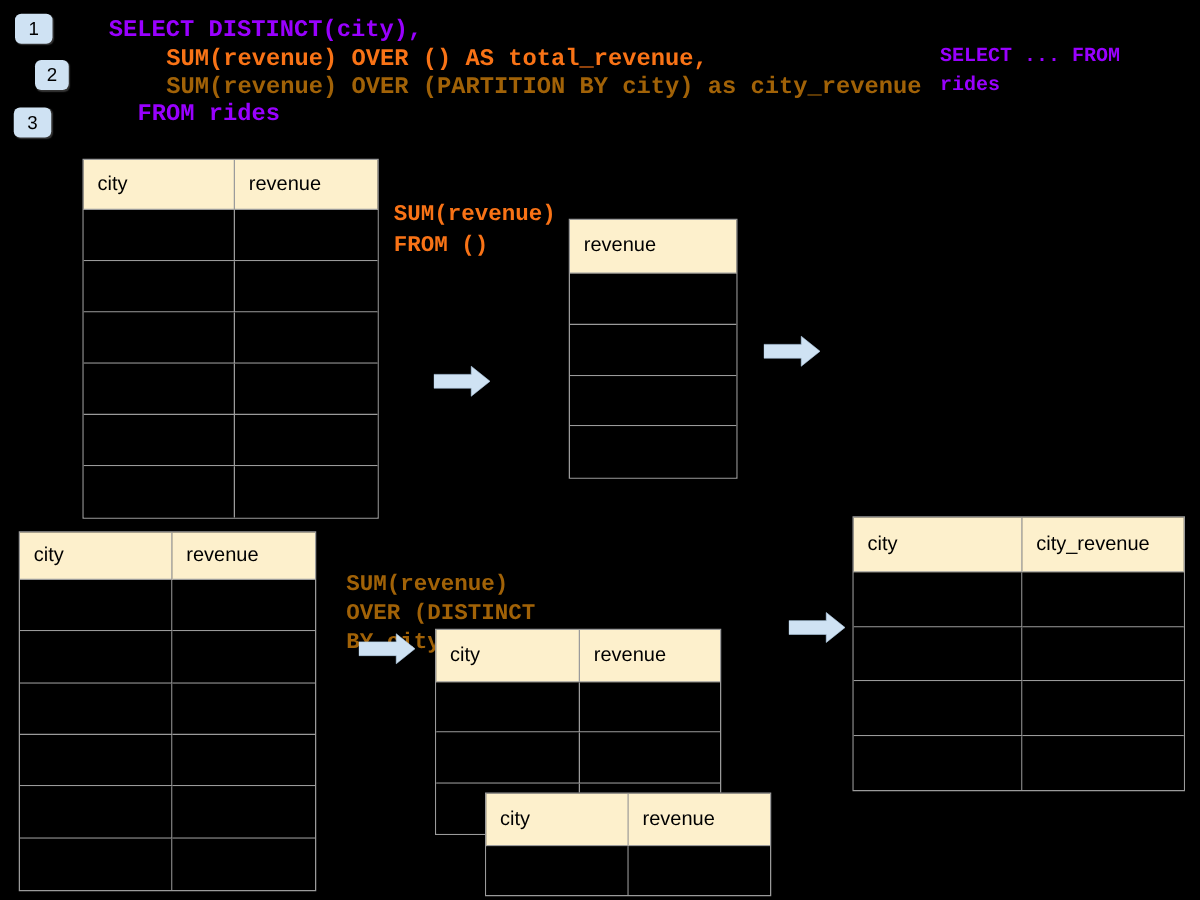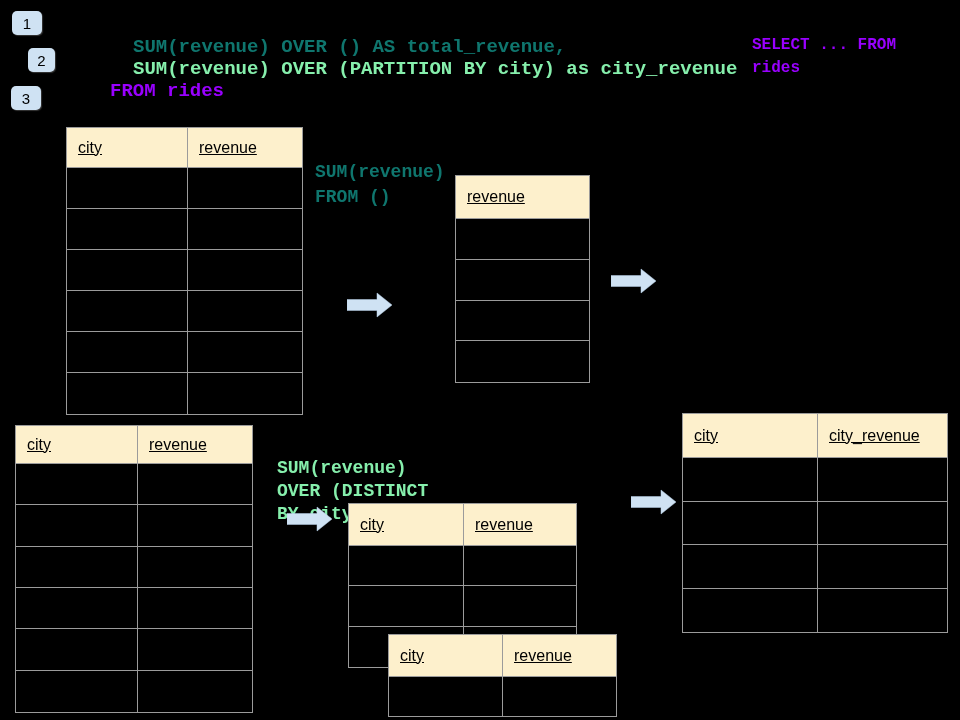--- a/index.html
+++ b/index.html
@@ -8,47 +8,48 @@
 
   
   .badge{position:absolute;background:#cfe2f3;border-radius:5px;color:#000;
          font:15px "Liberation Sans",sans-serif;display:flex;align-items:center;
          justify-content:center;box-shadow:1px 1px 1px rgba(120,120,120,.45);}
 
   
   .sql-line{position:absolute;font:bold 19px "Liberation Mono",monospace;white-space:pre;
             letter-spacing:0;}
   .c-purple{color:#9900ff}
-  .c-red{color:#0f766e}
-  .c-green{color:#86efac}
+  .c-red{color:#f97316}
+  .c-green{color:#a16207}
 
   .note-line{position:absolute;font:bold 16px "Liberation Mono",monospace;white-space:pre;text-align:center;}
   .ann-line{position:absolute;font:bold 18px "Liberation Mono",monospace;white-space:pre;margin-top:24px;}
 
   
   .tbl{position:absolute;display:grid;background:#000;border:1px solid #9b9b9b;
-       box-sizing:border-box;text-decoration:underline;}
+       box-sizing:border-box;}
   .tbl .hd{background:#fdf0cc;color:#000;font:16px "Liberation Sans",sans-serif;
            display:flex;align-items:center;padding-left:11px;box-sizing:border-box;
            border-bottom:1px solid #9b9b9b;}
   .tbl .cell{box-sizing:border-box;border-bottom:1px solid #9b9b9b;background:#000;}
   .col1{border-right:1px solid #9b9b9b;}
   .lastrow{border-bottom:none !important;}
 
   .arrow{position:absolute;}
 </style>
 </head>
 <body>
 
 <div id="canvas">
 
   <div class="badge" style="left:12px;top:11px;width:30px;height:24px">1</div>
   <div class="badge" style="left:28px;top:48px;width:27px;height:24px">2</div>
   <div class="badge" style="left:11px;top:86px;width:30px;height:24px">3</div>
 
+  <div class="sql-line c-purple" style="left:87px;top:13px">SELECT DISTINCT(city),</div>
   <div class="sql-line c-red" style="left:133px;top:36px">SUM(revenue) OVER () AS total_revenue,</div>
   <div class="sql-line c-green" style="left:133px;top:58px">SUM(revenue) OVER (PARTITION BY city) as city_revenue</div>
   <div class="sql-line c-purple" style="left:110px;top:80px">FROM rides</div>
 
   <div class="note-line c-purple" style="left:752px;top:36px">SELECT ... FROM</div>
   <div class="note-line c-purple" style="left:752px;top:59px">rides</div>
 
   <div class="ann-line c-red" style="left:315px;top:138px">SUM(revenue)</div>
   <div class="ann-line c-red" style="left:315px;top:163px">FROM ()</div>
 

